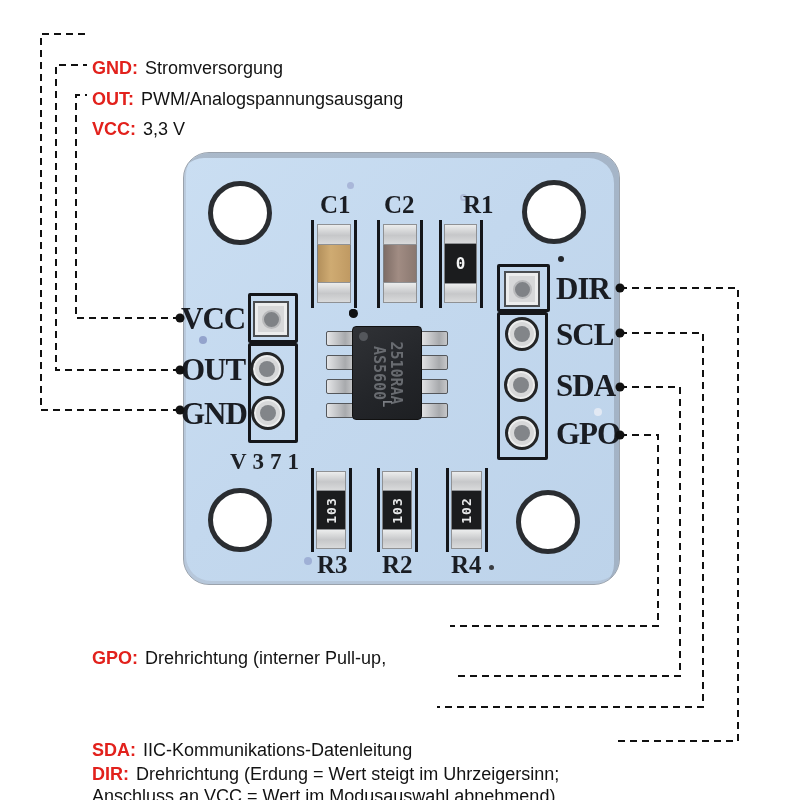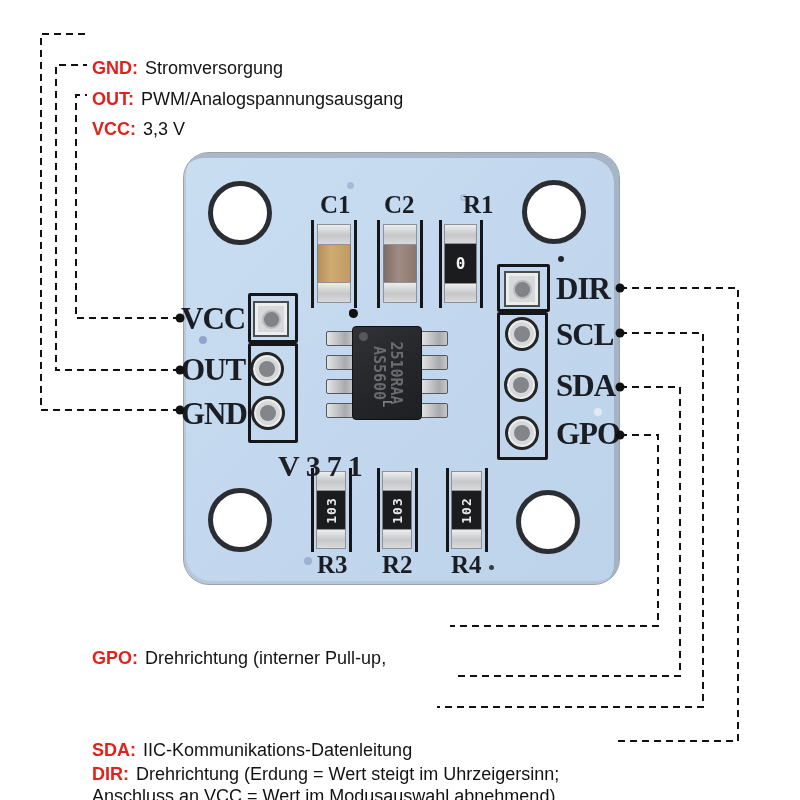--- a/index.html
+++ b/index.html
@@ -58,21 +58,21 @@
   .chip-pin { position: absolute; width: 28px; height: 15px;
               background: linear-gradient(90deg,#e4e5e7,#a8aaad 70%,#c6c7c9);
               border: 1px solid #54575b; border-radius: 2px; }
   .chip-dot { position: absolute; width: 9px; height: 9px; border-radius: 50%; background: #54575c; }
   .chip-text { position: absolute; left: 387px; top: 373px; transform: translate(-50%,-50%) rotate(90deg);
                font-family: "DejaVu Sans Mono", monospace; font-weight: bold; font-size: 15px;
                line-height: 17px; color: #686b70; white-space: nowrap; text-align: center; }
   .chip-l { position: absolute; left: 384px; top: 396px; transform: rotate(90deg);
             font-family: "DejaVu Sans Mono", monospace; font-weight: bold; font-size: 13px; color: #7b7e83; }
   .dot { position: absolute; border-radius: 50%; }
-  .version { font-size: 30px; letter-spacing: 6px; color: #1d2026; margin-left: 48px; }
+  .version { font-size: 23px; letter-spacing: 6px; color: #1d2026; }
   svg.overlay { position: absolute; left: 0; top: 0; pointer-events: none; }
 </style>
 </head>
 <body>
 
 <div class="stage">
 
   <div class="board">
 
     <div class="hole" style="left:24px; top:28px;"></div>

